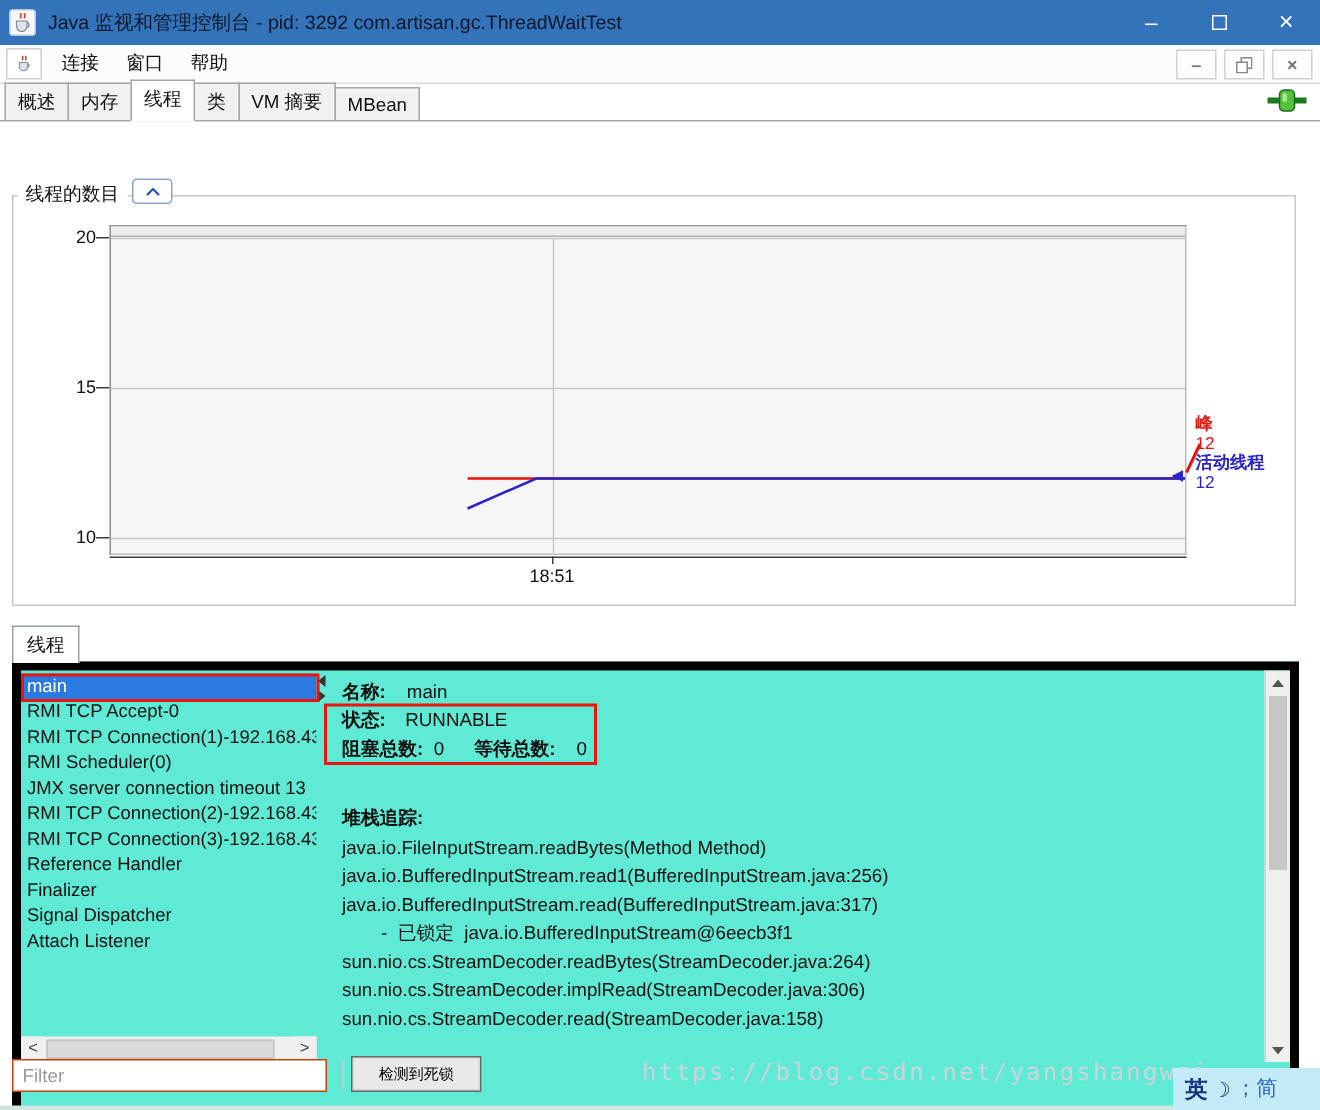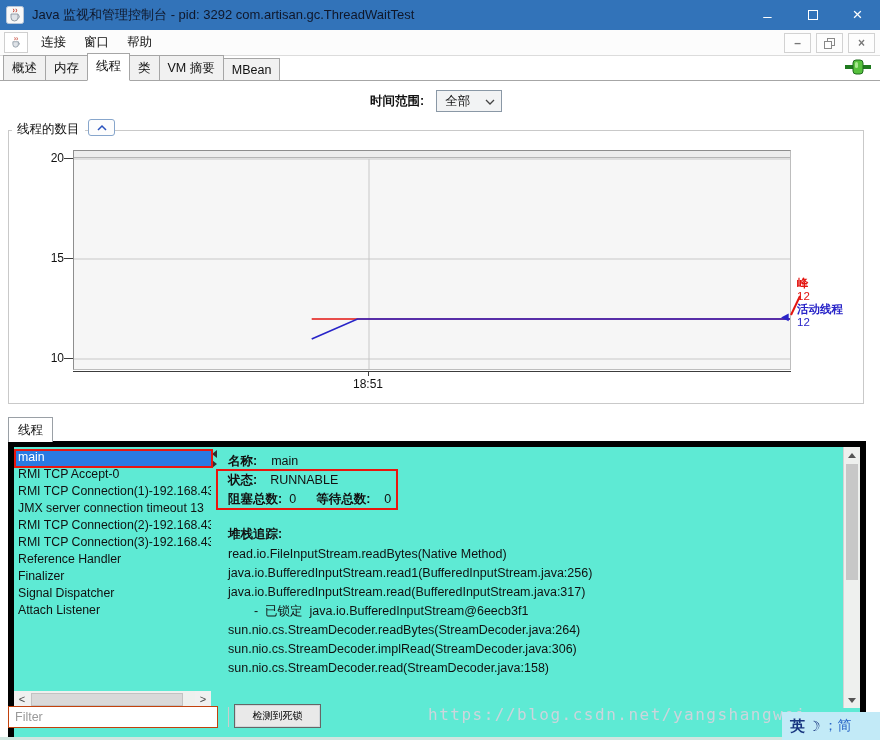--- a/index.html
+++ b/index.html
@@ -93,21 +93,21 @@
 
   .details { position:absolute; left:205px; top:0; width:636px; height:261px; padding:5px 0 0 9px;
              font-size:12.5px; overflow:hidden; }
   .drow { height:19px; line-height:19px; white-space:nowrap; }
   .blabel { font-weight:bold; }
   .dval-name { margin-left:14px; }
   .dval-state { margin-left:13px; }
   .dval-blocked { margin-left:7px; }
   .lbl-waited { margin-left:20px; }
   .dval-waited { margin-left:14px; }
-  .stack-label { margin-top:16px; height:19px; line-height:19px; }
+  .stack-label { margin-top:27px; height:19px; line-height:19px; }
   .stack-lines { margin-top:1px; }
   .stack-line { height:19px; line-height:19px; white-space:pre; }
   .stack-line.indent { padding-left:26px; }
 
   .vscroll { position:absolute; right:0; top:0; width:17px; height:261px; background:#eef0ee;
              border-left:1px solid #d4d4d4; }
   .vs-btn { position:absolute; left:0; width:16px; height:16px; }
   .vs-thumb { position:absolute; left:2px; top:17px; width:12px; height:116px; background:#c7c7c7; }
 
   
@@ -188,29 +188,20 @@
         <div class="tab">VM 摘要</div>
         <div class="tab">MBean</div>
       </div>
     <svg class="connect-icon" width="28" height="18" viewBox="0 0 28 18">
       <line x1="1" y1="9" x2="27" y2="9" stroke="#1f7a1f" stroke-width="4"></line>
       <rect x="9" y="2" width="10" height="14" rx="3" fill="#57c13d" stroke="#1d6b1d"></rect>
       <rect x="11" y="4" width="3" height="6" rx="1.5" fill="#a8e890"></rect>
     </svg>
   </div>
 
-  <div class="timerange">
-    <span class="timerange-label">时间范围:</span>
-    <div class="dropdown">
-      <span class="val">全部</span>
-      <svg class="chev" width="10" height="6">
-          <polyline points="1,1 5,5 9,1" fill="none" stroke="#444" stroke-width="1.3"></polyline>
-        </svg>
-    </div>
-  </div>
 
   <div class="groupbox"></div>
   <span class="gb-title">线程的数目</span>
   <div class="collapse-btn">
     <svg width="12" height="8">
         <polyline points="2,6 6,2 10,6" fill="none" stroke="#2a52be" stroke-width="1.5"></polyline>
       </svg>
   </div>
 
   <div id="axes">
@@ -249,20 +240,21 @@
   </svg>
 
   <div class="threads-tab">线程</div>
 
   <div class="split">
     <div class="thread-list">
 
     <div class="thread-item selected">main</div>
         <div class="thread-item">RMI TCP Accept-0</div>
         <div class="thread-item">RMI TCP Connection(1)-192.168.43.86</div>
+        <div class="thread-item">RMI Scheduler(0)</div>
         <div class="thread-item">JMX server connection timeout 13</div>
         <div class="thread-item">RMI TCP Connection(2)-192.168.43.86</div>
         <div class="thread-item">RMI TCP Connection(3)-192.168.43.86</div>
         <div class="thread-item">Reference Handler</div>
         <div class="thread-item">Finalizer</div>
         <div class="thread-item">Signal Dispatcher</div>
         <div class="thread-item">Attach Listener</div>
       </div>
     <div id="red-box-list" class="red-annotation"></div>
     <div id="red-box-state" class="red-annotation"></div>
@@ -284,21 +276,21 @@
       </div>
       <div class="drow">
         <span class="blabel">状态:</span><span class="dval-state">RUNNABLE</span>
       </div>
       <div class="drow">
         <span class="blabel">阻塞总数:</span><span class="dval-blocked">0</span><span class="blabel lbl-waited">等待总数:</span><span class="dval-waited">0</span>
       </div>
       <div class="stack-label blabel">堆栈追踪:</div>
       <div class="stack-lines">
 
-      <div class="stack-line">read.io.FileInputStream.readBytes(Native Method)</div>
+      <div class="stack-line">java.io.FileInputStream.readBytes(Method Method)</div>
           <div class="stack-line">java.io.BufferedInputStream.read1(BufferedInputStream.java:256)</div>
           <div class="stack-line">java.io.BufferedInputStream.read(BufferedInputStream.java:317)</div>
           <div class="stack-line indent">-  已锁定  java.io.BufferedInputStream@6eecb3f1</div>
           <div class="stack-line">sun.nio.cs.StreamDecoder.readBytes(StreamDecoder.java:264)</div>
           <div class="stack-line">sun.nio.cs.StreamDecoder.implRead(StreamDecoder.java:306)</div>
           <div class="stack-line">sun.nio.cs.StreamDecoder.read(StreamDecoder.java:158)</div>
         </div>
     </div>
 
     <div class="vscroll">

